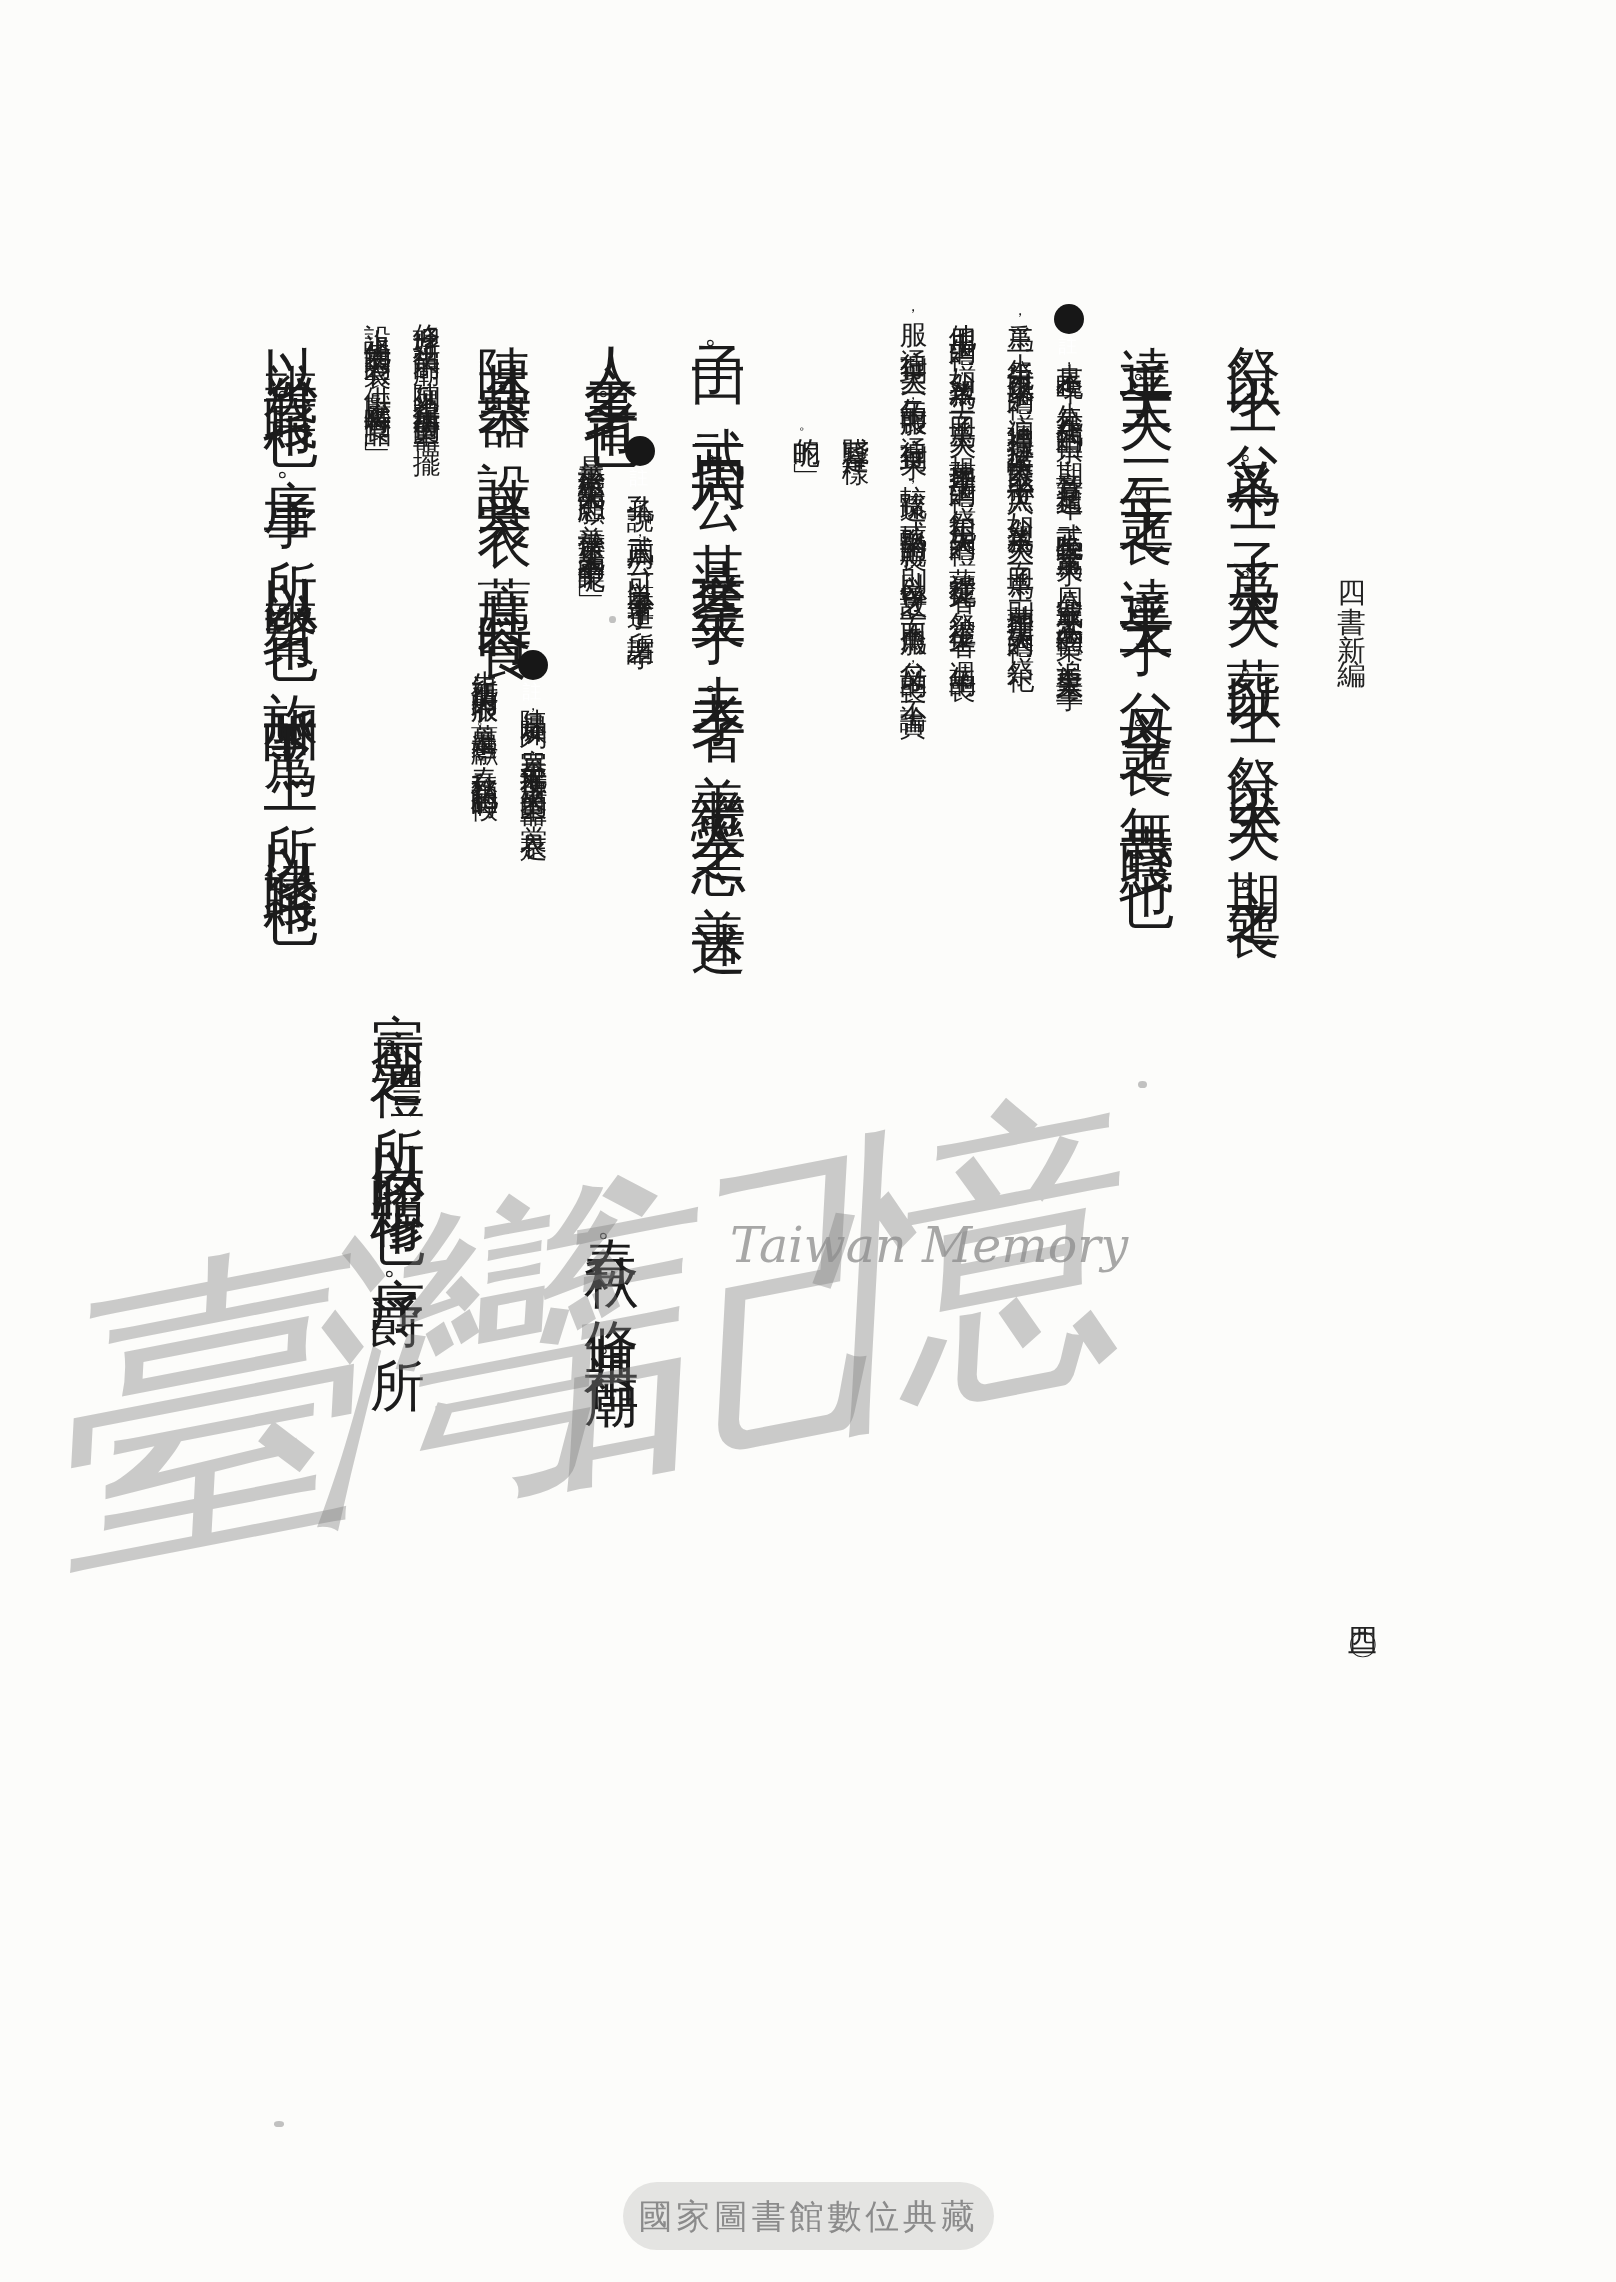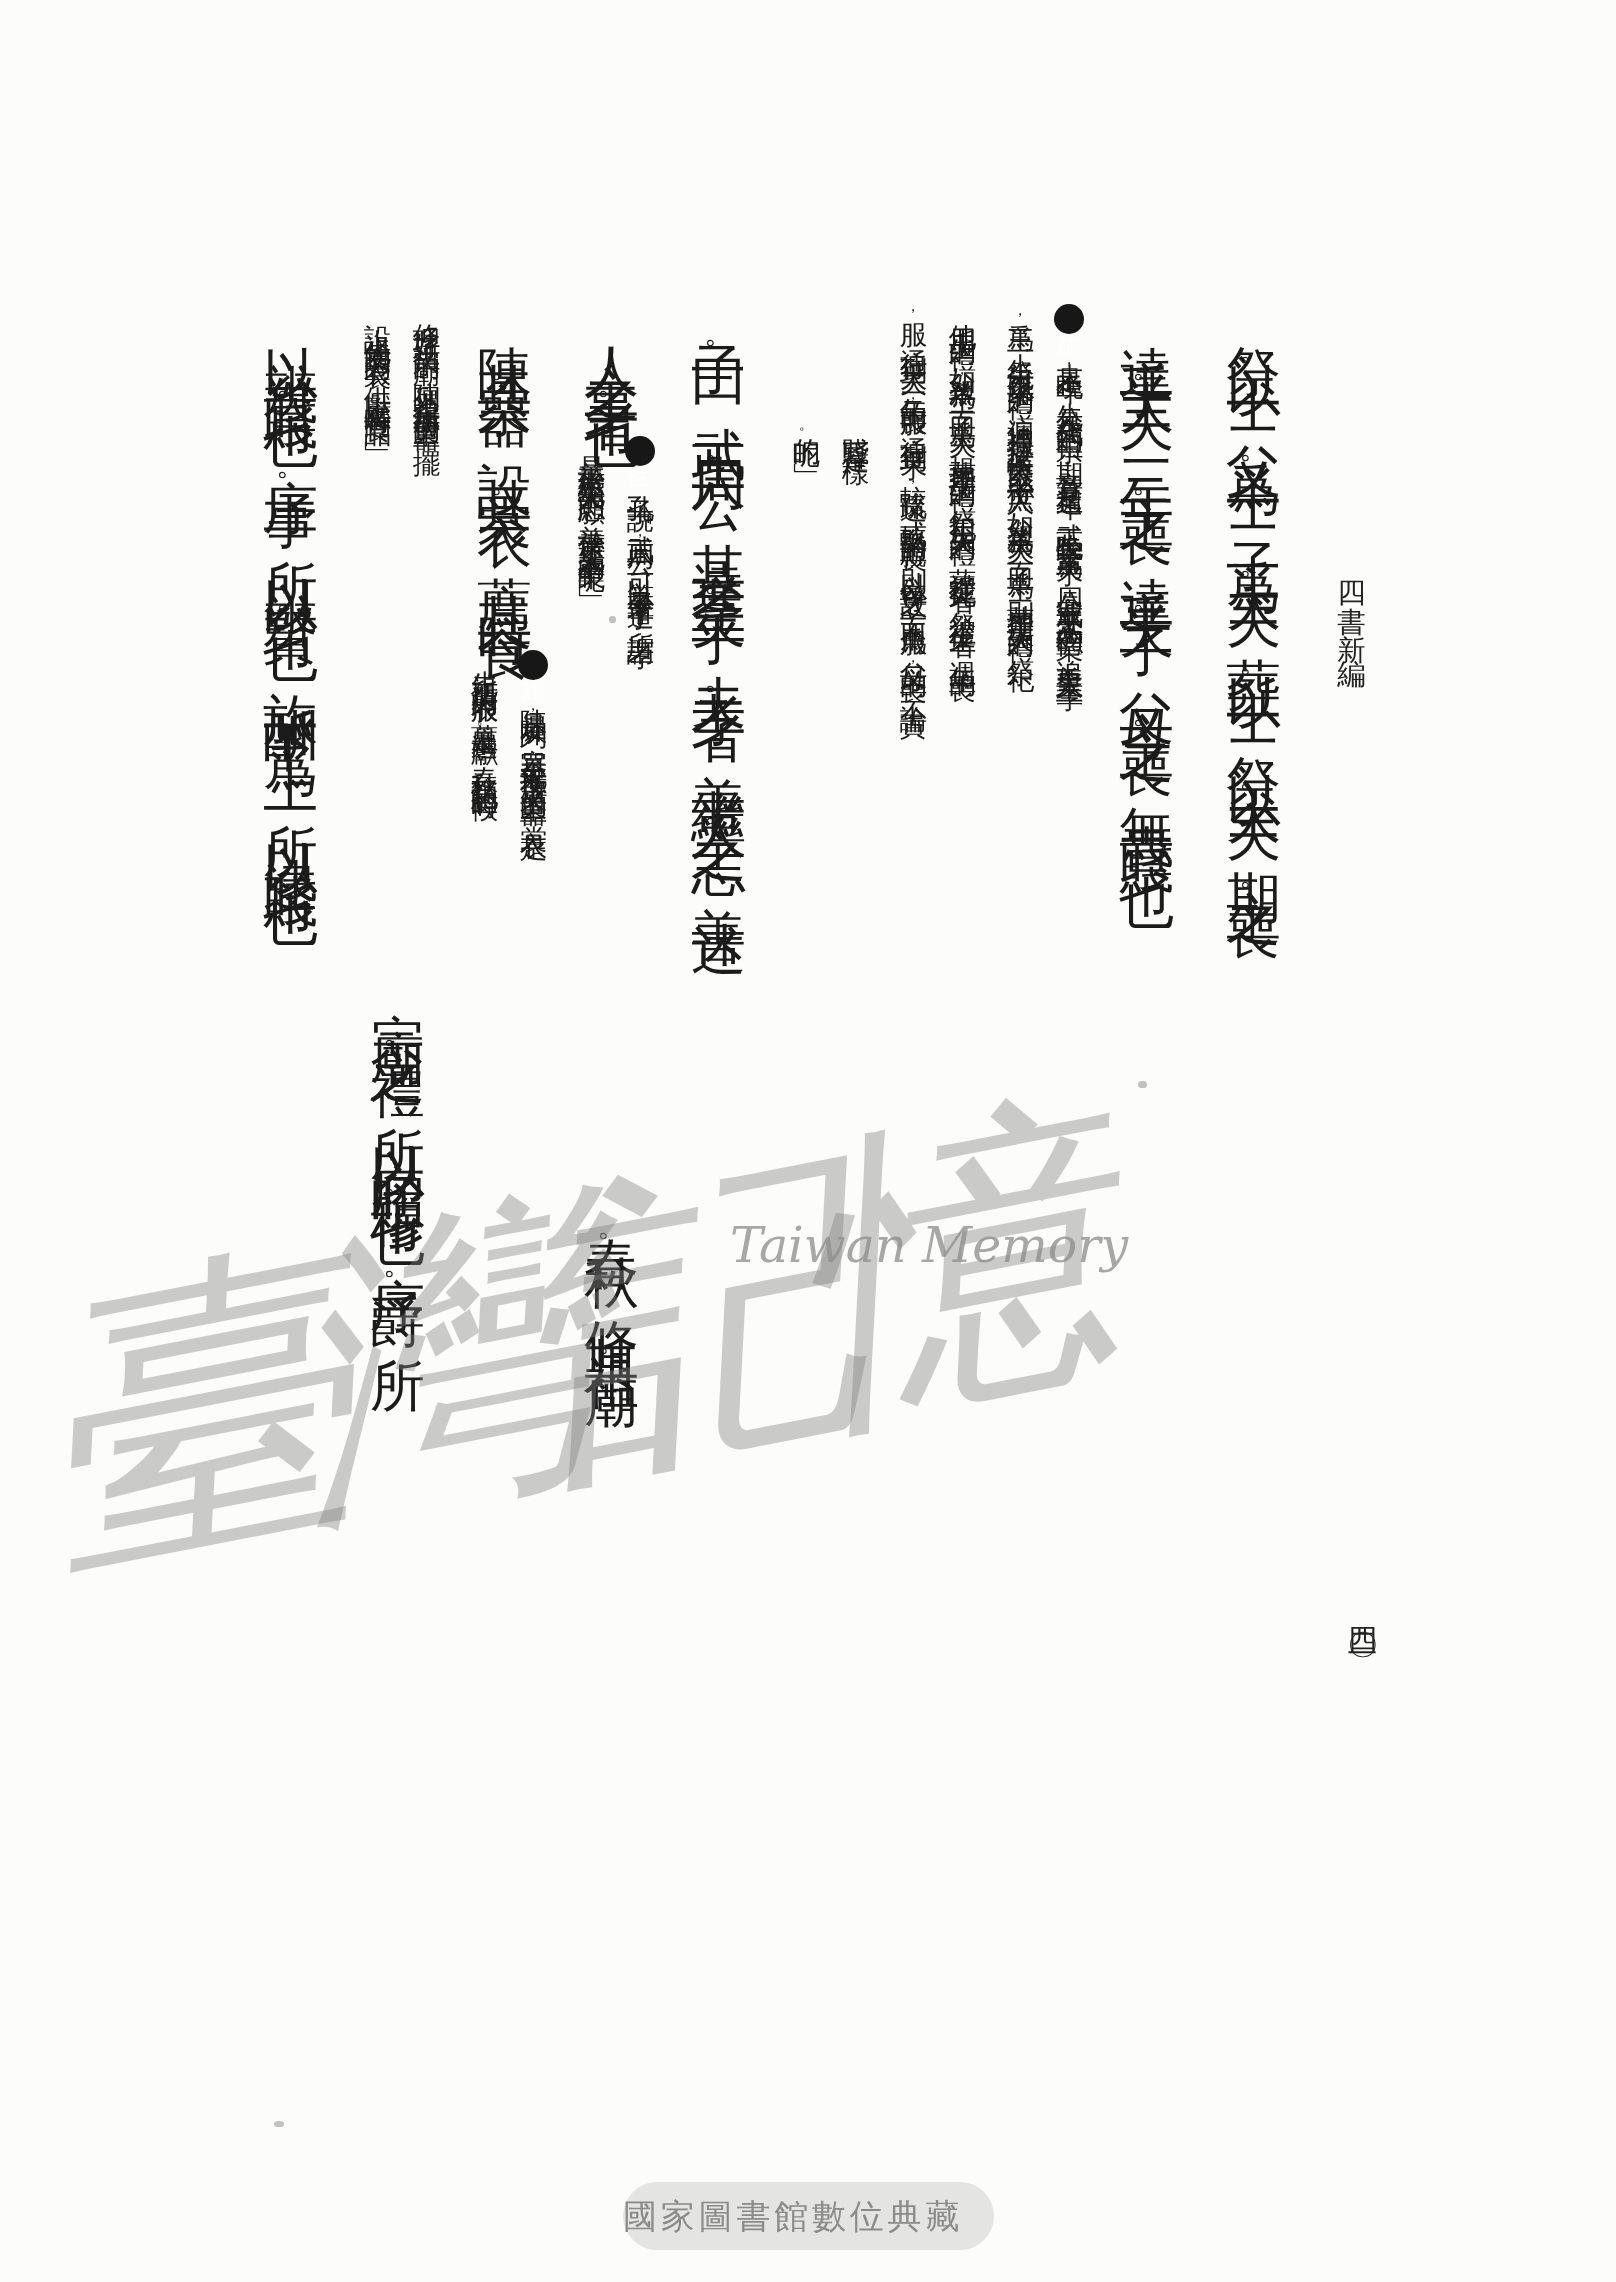--- a/index.html
+++ b/index.html
@@ -59,21 +59,21 @@
   .wm-latin{
     position:absolute;left:730px;top:1217px;
     font-size:49px;font-style:italic;
     color:rgba(142,142,142,0.78);
     pointer-events:none;
   }
   
   .footer-pill{
     position:absolute;left:623px;top:2182px;width:371px;height:68px;
     background:#e4e4e2;border-radius:34px;
-    line-height:68px;
+    text-align:center;line-height:68px;
     font-size:34px;letter-spacing:3.8px;color:#8b8b8b;
     font-family:"DejaVu Sans","Liberation Sans",sans-serif;
   }
   
   .speck{position:absolute;background:#9a9a9a;border-radius:50%;opacity:.6;}
   .speck1{width:8.6px;height:6.7px;left:1138px;top:1081px;}
   .speck2{width:6.7px;height:6.7px;left:609px;top:616px;}
   .speck3{width:9.5px;height:5.7px;left:274px;top:2121px;}
 </style>
 </head>

